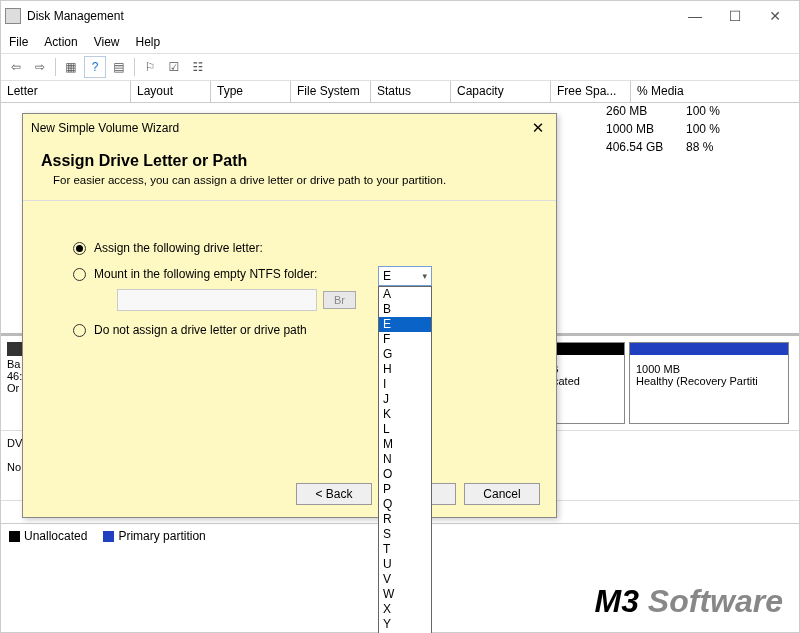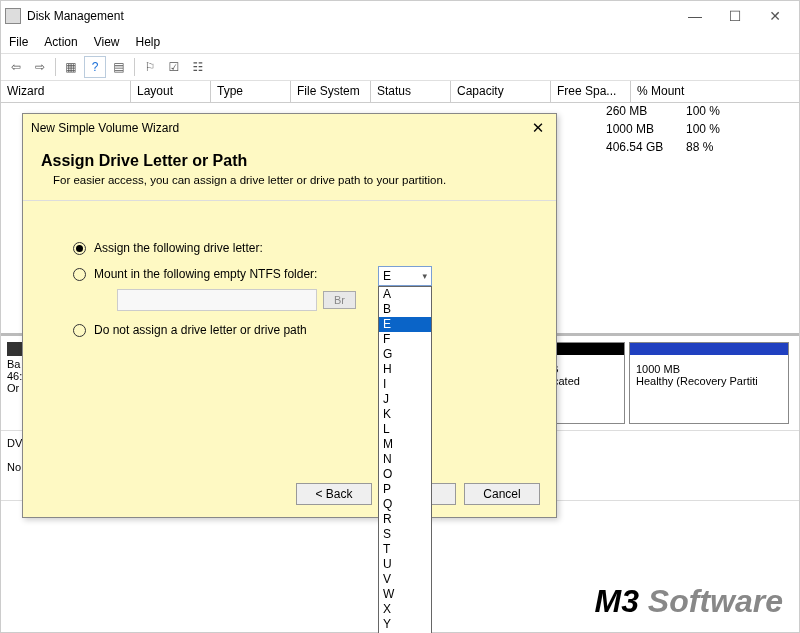--- a/index.html
+++ b/index.html
@@ -109,28 +109,28 @@
     <div class="tbtn">▦</div>
     <div class="tbtn" style="color:#1a6fd8;border:1px solid #bcd;">?</div>
     <div class="tbtn">▤</div>
     <div class="tsep"></div>
     <div class="tbtn">⚐</div>
     <div class="tbtn">☑</div>
     <div class="tbtn">☷</div>
   </div>
 
   <div class="grid-header">
-    <div class="gh-cell">Wizard</div>
+    <div class="gh-cell">Letter</div>
     <div class="gh-cell">Layout</div>
     <div class="gh-cell">Type</div>
     <div class="gh-cell">File System</div>
     <div class="gh-cell">Status</div>
     <div class="gh-cell">Capacity</div>
     <div class="gh-cell">Free Spa...</div>
-    <div class="gh-cell">% Mount</div>
+    <div class="gh-cell">% Media</div>
   </div>
 
   <div class="grid-body">
     <div class="grid-row">
       <div class="gc gc-freesp">260 MB</div>
       <div class="gc gc-pct">100 %</div>
     </div>
     <div class="grid-row">
       <div class="gc gc-freesp">1000 MB</div>
       <div class="gc gc-pct">100 %</div>
@@ -169,20 +169,24 @@
     <div class="disk-section" style="height:70px;">
       <div class="disk-label">
         <div>DV</div>
         <br>
         <div>No Media</div>
       </div>
       <div class="disk-bay"></div>
     </div>
   </div>
 
+  <div class="legend">
+    <span><span class="lg-box" style="background:#000"></span><span>Unallocated</span></span>
+    <span><span class="lg-box" style="background:#2040c0"></span><span>Primary partition</span></span>
+  </div>
 
   <div class="watermark">
     <span class="m3">M3</span><span> Software</span>
   </div>
 </div>
 
 <div class="wizard">
   <div class="wz-title">
     <div class="wz-title-text">New Simple Volume Wizard</div>
     <div class="wz-close">✕</div>

